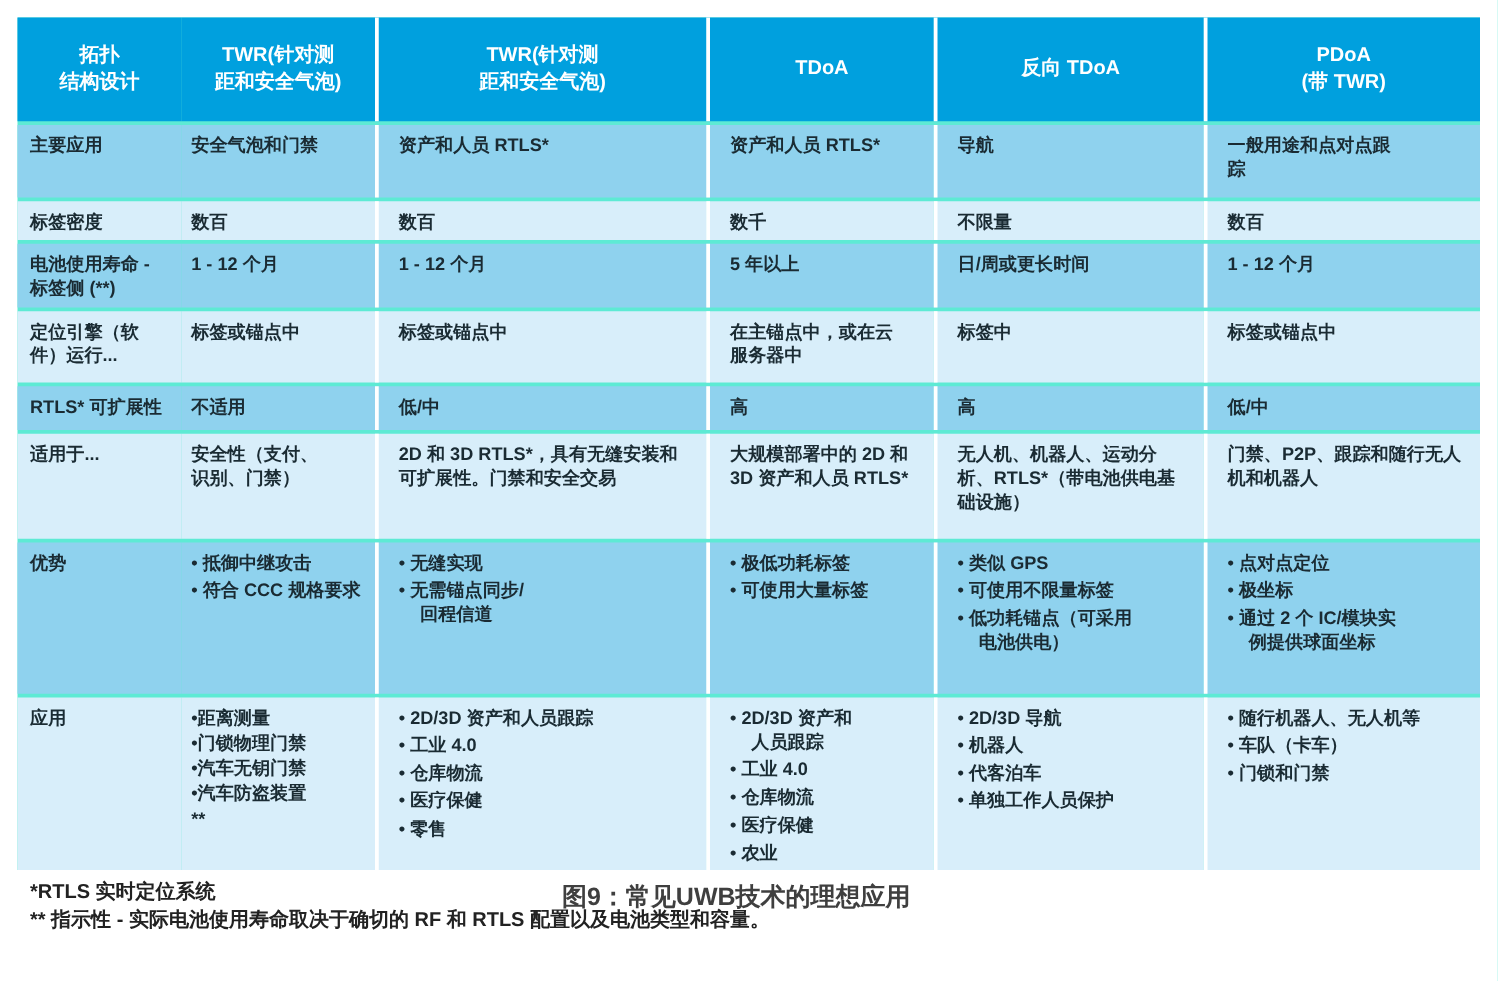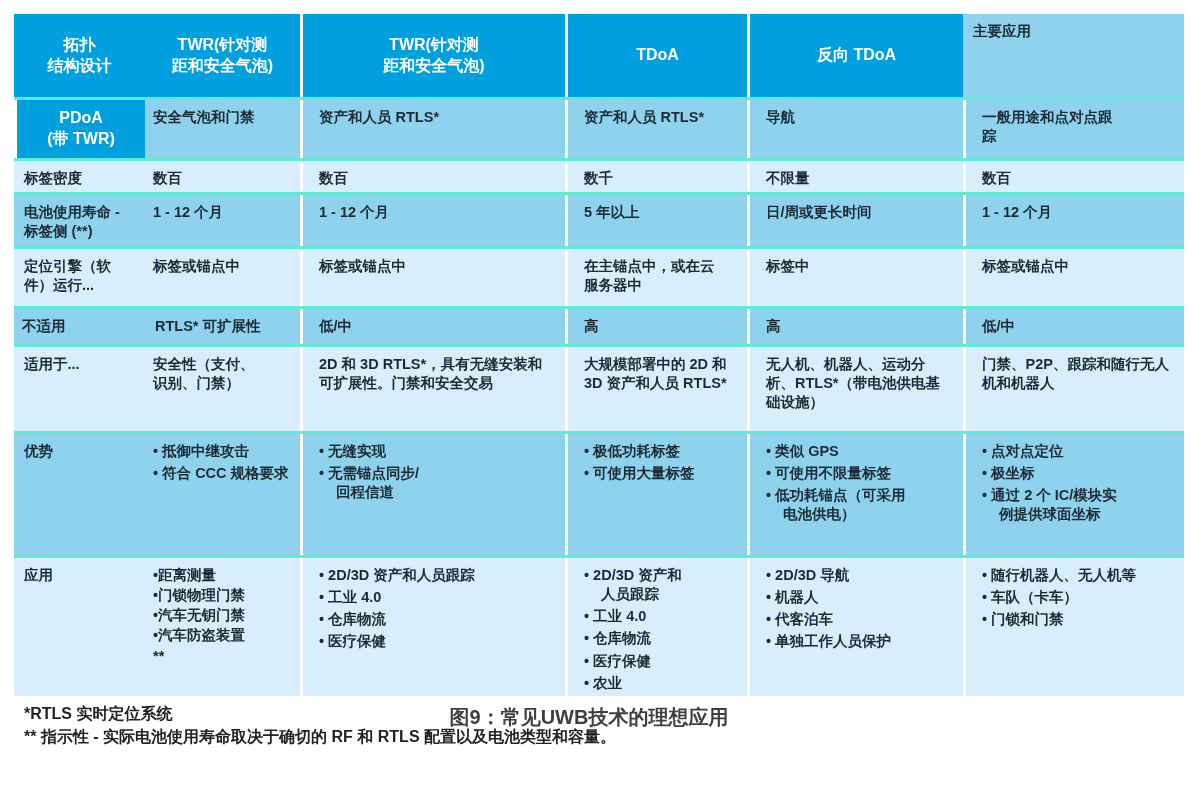--- a/index.html
+++ b/index.html
@@ -64,23 +64,23 @@
 <div class="table-wrap">
   <div class="uwb-table">
       <div class="cell hdr">拓扑
 结构设计</div>
       <div class="cell hdr">TWR(针对测
 距和安全气泡)</div>
       <div class="cell hdr vsep">TWR(针对测
 距和安全气泡)</div>
       <div class="cell hdr vsep">TDoA</div>
       <div class="cell hdr vsep">反向 TDoA</div>
-      <div class="cell lbl med">主要应用</div>
       <div class="cell hdr vsep">PDoA
 (带 TWR)</div>
+      <div class="cell lbl med">主要应用</div>
       <div class="cell val med first">安全气泡和门禁</div>
       <div class="cell val med vsep">资产和人员 RTLS*</div>
       <div class="cell val med vsep">资产和人员 RTLS*</div>
       <div class="cell val med vsep">导航</div>
       <div class="cell val med vsep">一般用途和点对点跟
 踪</div>
       <div class="cell lbl lit">标签密度</div>
       <div class="cell val lit first">数百</div>
       <div class="cell val lit vsep">数百</div>
       <div class="cell val lit vsep">数千</div>
@@ -94,22 +94,22 @@
       <div class="cell val med vsep">日/周或更长时间</div>
       <div class="cell val med vsep">1 - 12 个月</div>
       <div class="cell lbl lit">定位引擎（软
 件）运行...</div>
       <div class="cell val lit first">标签或锚点中</div>
       <div class="cell val lit vsep">标签或锚点中</div>
       <div class="cell val lit vsep">在主锚点中，或在云
 服务器中</div>
       <div class="cell val lit vsep">标签中</div>
       <div class="cell val lit vsep">标签或锚点中</div>
+      <div class="cell lbl med">RTLS* 可扩展性</div>
       <div class="cell val med first">不适用</div>
-      <div class="cell lbl med">RTLS* 可扩展性</div>
       <div class="cell val med vsep">低/中</div>
       <div class="cell val med vsep">高</div>
       <div class="cell val med vsep">高</div>
       <div class="cell val med vsep">低/中</div>
       <div class="cell lbl lit">适用于...</div>
       <div class="cell val lit first">安全性（支付、
 识别、门禁）</div>
       <div class="cell val lit vsep">2D 和 3D RTLS*，具有无缝安装和可扩展性。门禁和安全交易</div>
       <div class="cell val lit vsep">大规模部署中的 2D 和 3D 资产和人员 RTLS*</div>
       <div class="cell val lit vsep">无人机、机器人、运动分析、RTLS*（带电池供电基础设施）</div>
@@ -118,21 +118,21 @@
       <div class="cell val med first"><ul><li>抵御中继攻击</li><li>符合 CCC 规格要求</li></ul></div>
       <div class="cell val med vsep"><ul><li>无缝实现</li><li>无需锚点同步/
 回程信道</li></ul></div>
       <div class="cell val med vsep"><ul><li>极低功耗标签</li><li>可使用大量标签</li></ul></div>
       <div class="cell val med vsep"><ul><li>类似 GPS</li><li>可使用不限量标签</li><li>低功耗锚点（可采用
 电池供电）</li></ul></div>
       <div class="cell val med vsep"><ul><li>点对点定位</li><li>极坐标</li><li>通过 2 个 IC/模块实
 例提供球面坐标</li></ul></div>
       <div class="cell lbl lit">应用</div>
       <div class="cell val lit first"><ul class="tight"><li>距离测量</li><li>门锁物理门禁</li><li>汽车无钥门禁</li><li>汽车防盗装置</li></ul><div class="tail">**</div></div>
-      <div class="cell val lit vsep"><ul><li>2D/3D 资产和人员跟踪</li><li>工业 4.0</li><li>仓库物流</li><li>医疗保健</li></ul></div>
+      <div class="cell val lit vsep"><ul><li>2D/3D 资产和人员跟踪</li><li>工业 4.0</li><li>仓库物流</li><li>医疗保健</li><li>零售</li></ul></div>
       <div class="cell val lit vsep"><ul><li>2D/3D 资产和
 人员跟踪</li><li>工业 4.0</li><li>仓库物流</li><li>医疗保健</li><li>农业</li></ul></div>
       <div class="cell val lit vsep"><ul><li>2D/3D 导航</li><li>机器人</li><li>代客泊车</li><li>单独工作人员保护</li></ul></div>
       <div class="cell val lit vsep"><ul><li>随行机器人、无人机等</li><li>车队（卡车）</li><li>门锁和门禁</li></ul></div>
     </div>
 </div>
 
 <div class="footnotes">
   <div>*RTLS 实时定位系统</div>
   <div>** 指示性 - 实际电池使用寿命取决于确切的 RF 和 RTLS 配置以及电池类型和容量。</div>

